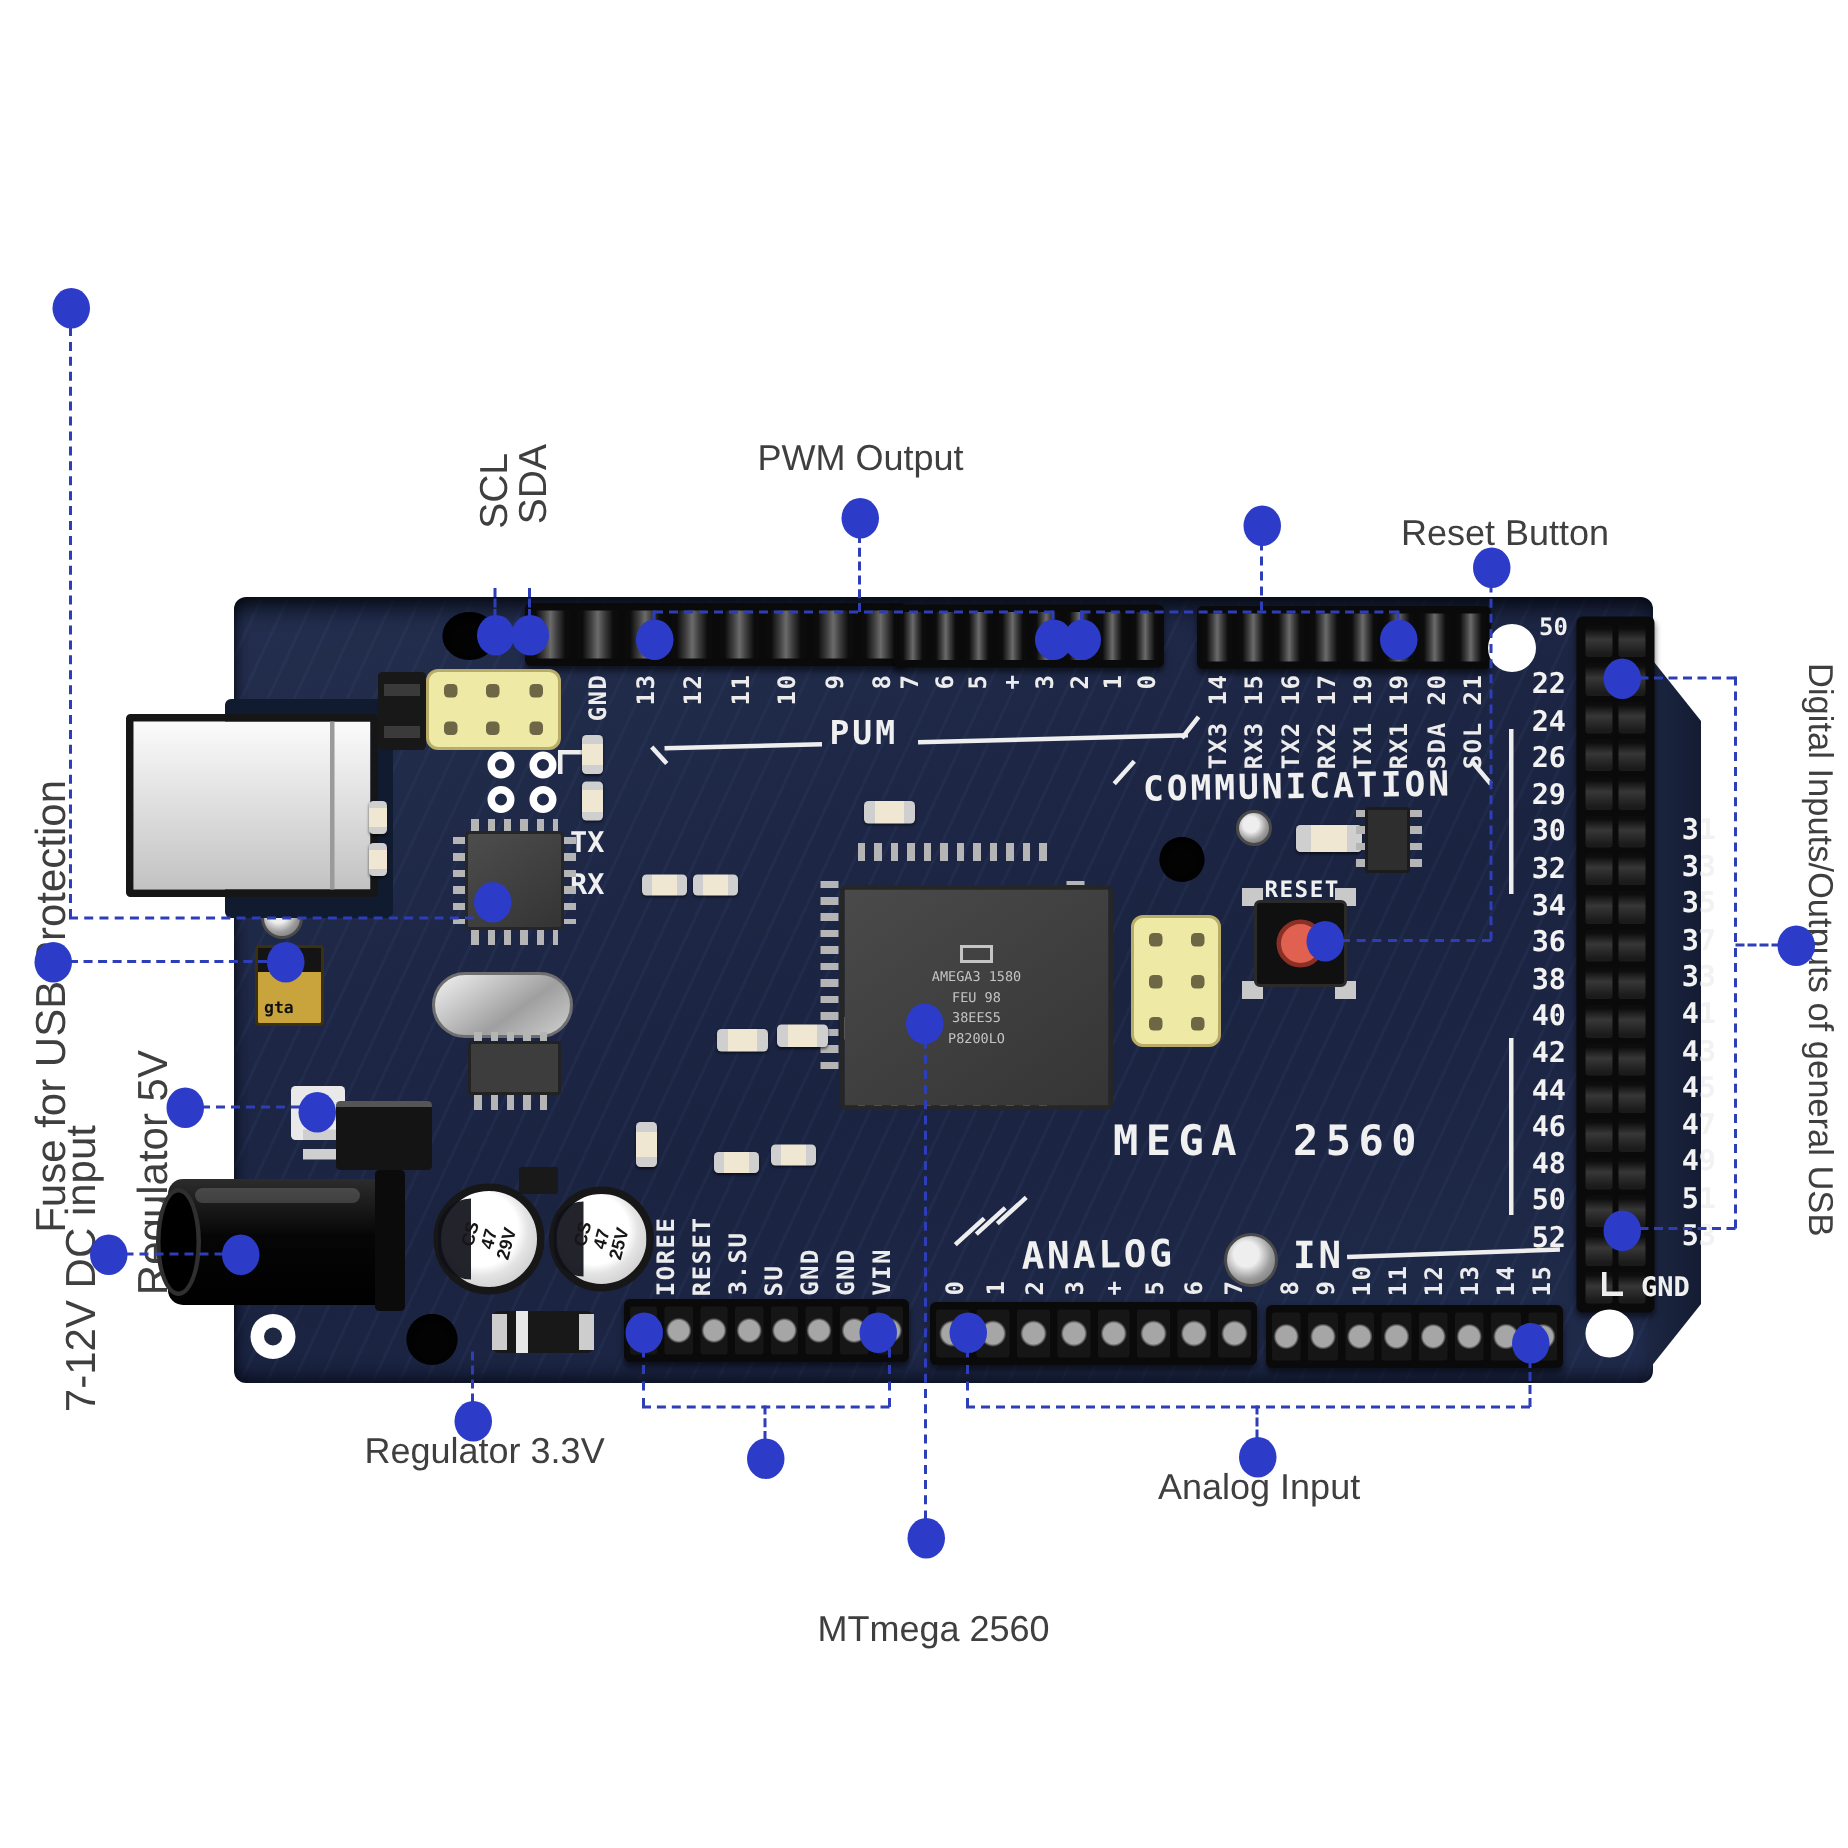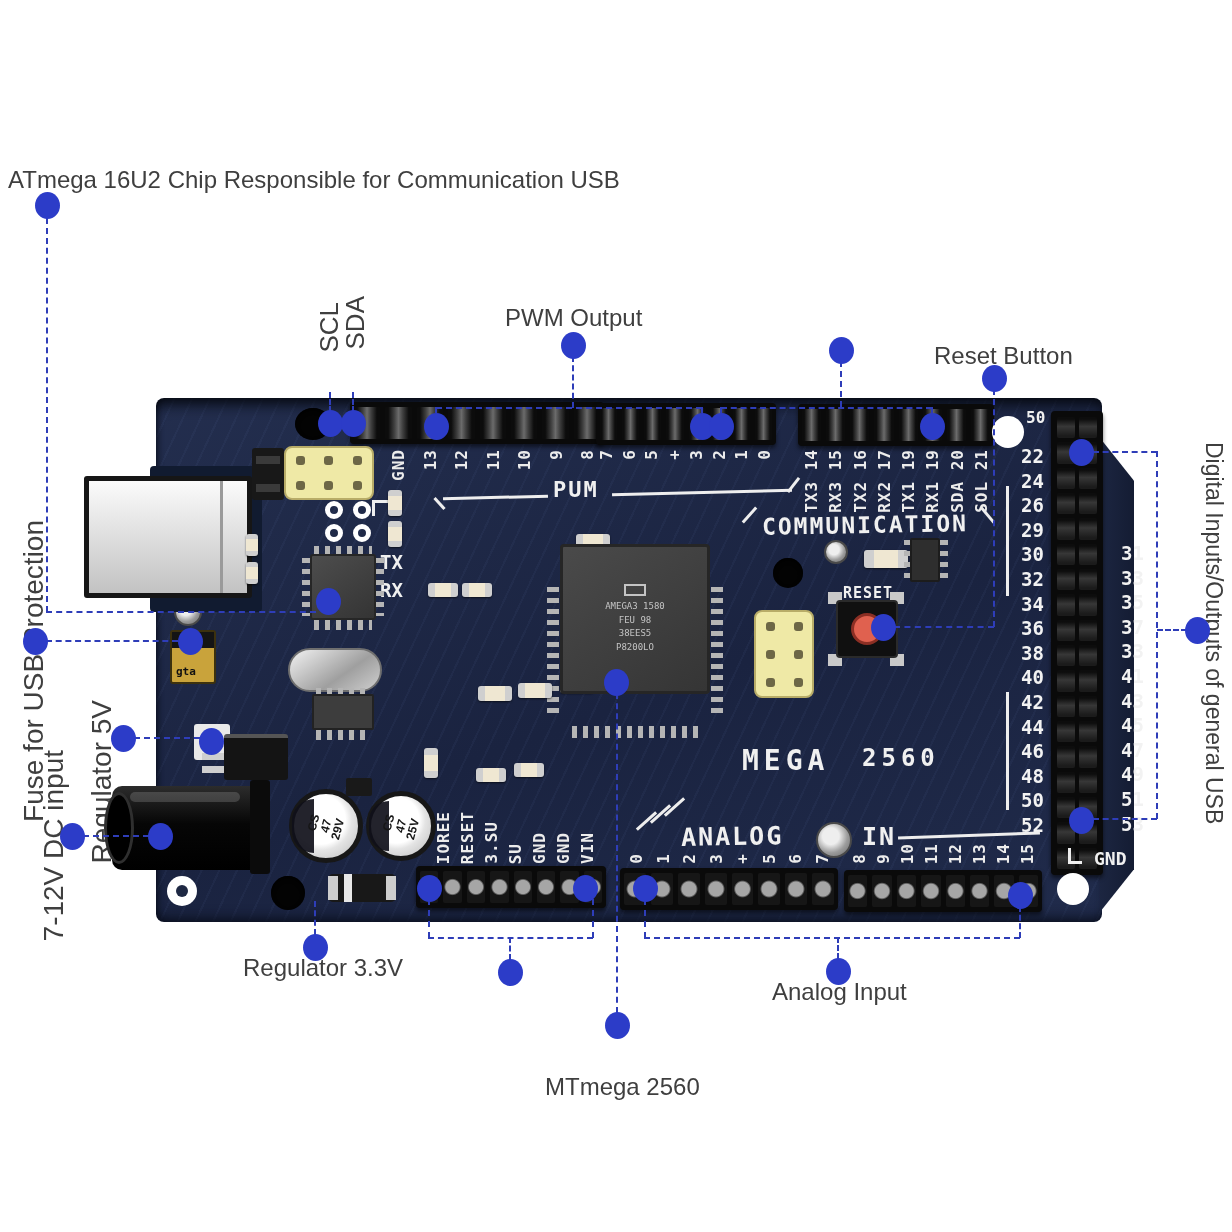--- a/index.html
+++ b/index.html
@@ -60,21 +60,21 @@
   .smd{position:absolute;background:linear-gradient(90deg,#cfcfcf 0 22%,#efe7d2 22% 78%,#cfcfcf 78%);border-radius:3px;
        box-shadow:0 1px 2px rgba(0,0,0,.6);z-index:8;}
   .smd.v{background:linear-gradient(180deg,#cfcfcf 0 22%,#efe7d2 22% 78%,#cfcfcf 78%);}
   .cap{position:absolute;border-radius:50%;border:5px solid #171717;z-index:9;
        background:radial-gradient(circle at 42% 40%,#ffffff 0 46%,#e4e4e4 58%,#b9b9b9);}
   .cap::before{content:"";position:absolute;left:-2px;top:8%;width:34%;height:84%;background:#10101a;
        border-radius:40px 0 0 40px;opacity:.92;}
   .captext{position:absolute;inset:0;display:flex;align-items:center;justify-content:center;
        transform:rotate(-75deg);color:#161616;font:bold 12px "Liberation Sans",sans-serif;flex-direction:column;line-height:1.05;}
   .captext span{display:block;}
-  .mcu{position:absolute;left:560px;top:544px;width:150px;height:150px;background:linear-gradient(145deg,#4a4a4a,#353535);
+  .mcu{position:absolute;left:560px;top:590px;width:182px;height:150px;background:linear-gradient(145deg,#4a4a4a,#353535);
        border:3px solid #262626;border-radius:4px;z-index:9;display:flex;flex-direction:column;
        align-items:center;justify-content:center;color:#c4c4c4;font:9px "DejaVu Sans Mono",monospace;line-height:1.5;}
   .mcu .logo{width:22px;height:12px;border:2px solid #c4c4c4;margin-bottom:4px;}
   .pins-h{position:absolute;height:12px;background:repeating-linear-gradient(90deg,#b5b5b5 0 5px,rgba(0,0,0,0) 5px 11px);z-index:8;}
   .pins-v{position:absolute;width:12px;background:repeating-linear-gradient(180deg,#b5b5b5 0 5px,rgba(0,0,0,0) 5px 11px);z-index:8;}
   .ylw{position:absolute;background:#efe9a6;border:2px solid #b8ac68;border-radius:8px;z-index:9;
        display:grid;place-items:center;}
   .ylw .hole6{width:9px;height:9px;background:#6d6746;border-radius:3px;}
 </style>
 </head>
@@ -292,21 +292,21 @@
   <div class="sline" style="left:443px;top:496px;width:105px;height:3px;transform:rotate(-1.5deg)"></div>
   <div class="sline" style="left:612px;top:491px;width:180px;height:3px;transform:rotate(-1.5deg)"></div>
   <div class="sline" style="left:792px;top:476px;width:3px;height:18px;transform:rotate(38deg)"></div>
   <div class="sline" style="left:438px;top:496px;width:3px;height:15px;transform:rotate(-42deg)"></div>
 
   <div class="silk" style="left:762px;top:512px;font-size:23px;letter-spacing:2px;transform:rotate(-1deg)">COMMUNICATION</div>
   <div class="sline" style="left:748px;top:505px;width:3px;height:20px;transform:rotate(42deg)"></div>
   <div class="sline" style="left:986px;top:505px;width:3px;height:20px;transform:rotate(-40deg)"></div>
 
   <div class="silk" style="left:742px;top:744px;font-size:28px;letter-spacing:5px">MEGA</div>
-  <div class="silk" style="left:862px;top:744px;font-size:24px;letter-spacing:5px">2560</div>
+  <div class="silk" style="left:862px;top:744px;font-size:28px;letter-spacing:5px">2560</div>
 
   <div class="silk" style="left:843px;top:584px;font-size:15px;letter-spacing:1px">RESET</div>
   <div class="silk" style="left:380px;top:551px;font-size:19px">TX</div>
   <div class="silk" style="left:380px;top:579px;font-size:19px">RX</div>
 
   <div class="silk" style="left:681px;top:822px;font-size:25px;letter-spacing:2px;transform:rotate(-1deg)">ANALOG</div>
   <div class="silk" style="left:862px;top:822px;font-size:25px;letter-spacing:2px">IN</div>
   <div class="hole metal" style="left:816px;top:822px;width:36px;height:36px;z-index:7"></div>
   <div class="sline" style="left:898px;top:834px;width:142px;height:3px;transform:rotate(-2deg)"></div>
   <div class="sline" style="left:645px;top:808px;width:3px;height:26px;transform:rotate(48deg)"></div>
@@ -442,24 +442,23 @@
   <div class="smd" style="left:600px;top:673px;width:34px;height:15px"></div>
   <div class="smd" style="left:576px;top:534px;width:34px;height:15px"></div>
   <div class="smd" style="left:864px;top:550px;width:44px;height:18px"></div>
   <div class="smd" style="left:476px;top:768px;width:30px;height:14px"></div>
   <div class="smd" style="left:514px;top:763px;width:30px;height:14px"></div>
   <div class="smd v" style="left:424px;top:748px;width:14px;height:30px"></div>
   <div class="pins-v" style="left:904px;top:540px;height:40px"></div>
   <div class="pins-v" style="left:936px;top:540px;height:40px"></div>
   <div class="cmp" style="left:910px;top:538px;width:30px;height:44px;background:#2e2e2e;border:2px solid #1c1c1c;border-radius:2px"></div>
 
-  <div class="lbl" style="left:8px;top:166px">ATmega 16U2 Chip Responsible for Communication USB</div>
   <div class="lbl vup" style="left:314px;top:302px;font-size:26px">SCL</div>
   <div class="lbl vup" style="left:340px;top:296px;font-size:26px">SDA</div>
-  <div class="lbl" style="left:505px;top:304px">PWM Output</div>
+  <div class="lbl" style="left:505px;top:292px">PWM Output</div>
   <div class="lbl" style="left:934px;top:342px">Reset Button</div>
   <div class="lbl vdn" style="left:1200px;top:442px;font-size:23px">Digital Inputs/Outputs of general USB</div>
   <div class="lbl vup" style="left:18px;top:520px;font-size:28px">Fuse for USB Protection</div>
   <div class="lbl vup" style="left:86px;top:700px;font-size:28px">Regulator 5V</div>
   <div class="lbl vup" style="left:38px;top:750px;font-size:28px">7-12V DC input</div>
   <div class="lbl" style="left:243px;top:954px">Regulator 3.3V</div>
   <div class="lbl" style="left:545px;top:1073px">MTmega 2560</div>
   <div class="lbl" style="left:772px;top:978px">Analog Input</div>
 
   <div class="dot" style="left:35px;top:192px"></div>

